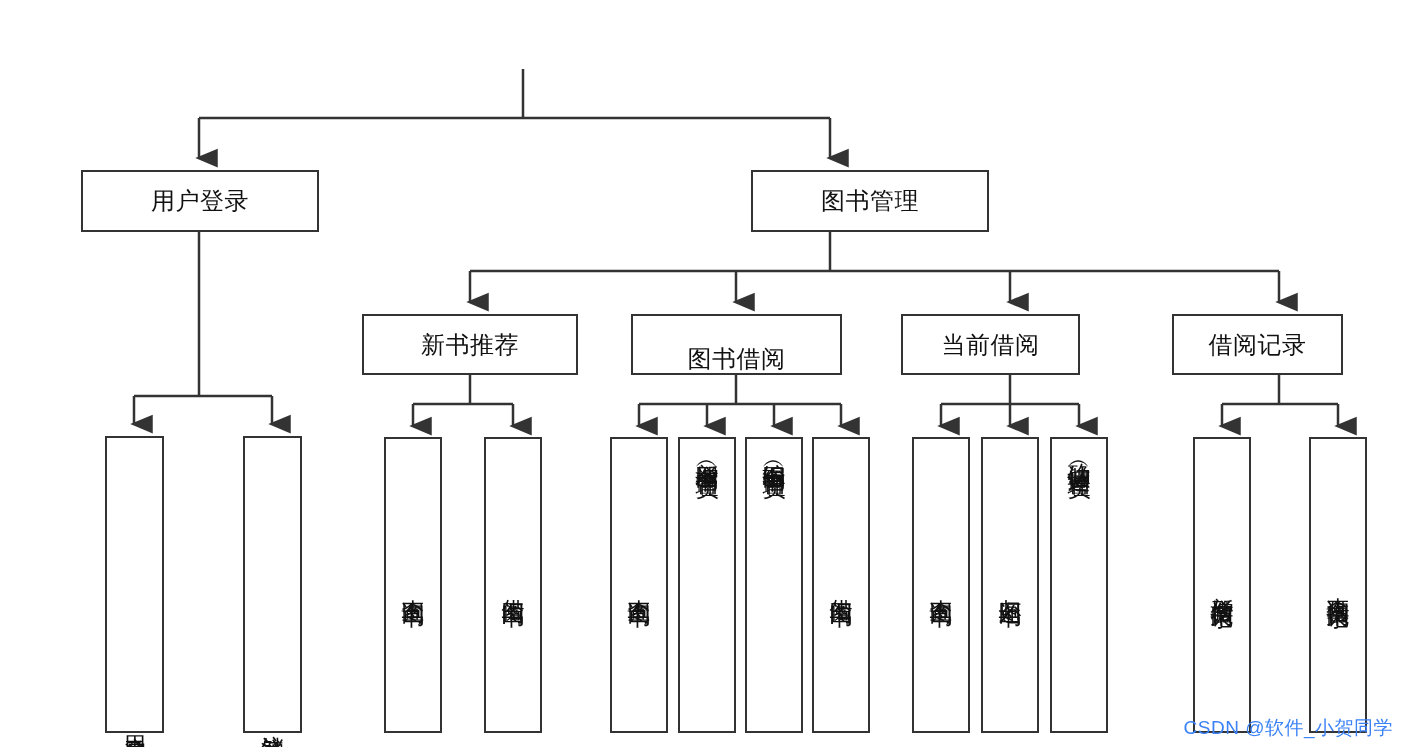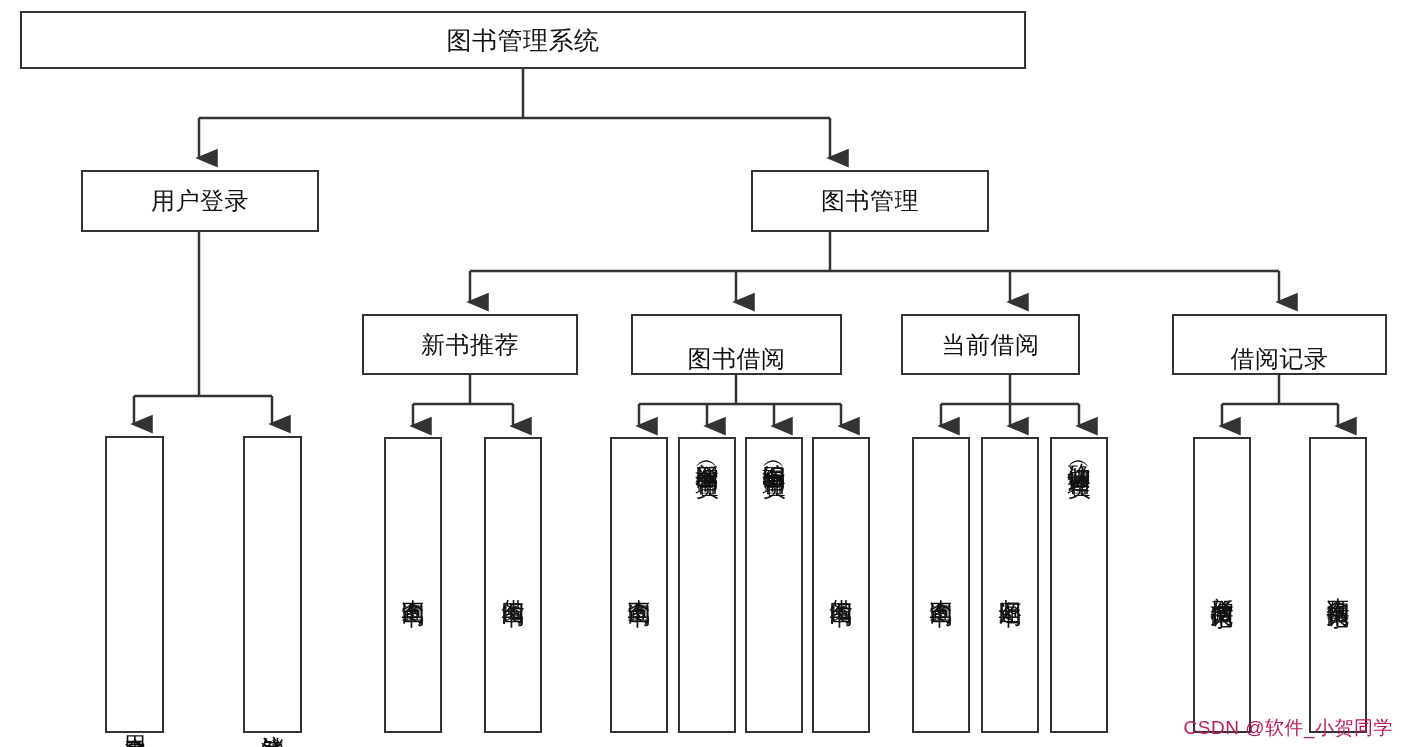--- a/index.html
+++ b/index.html
@@ -59,21 +59,21 @@
   }
   .node.vertical.align-bottom {
     align-items: flex-end;
   }
   .node.root .node-label { font-size: 25px; }
   .watermark {
     position: absolute;
     right: 12px;
     bottom: 6px;
     font-size: 19px;
-    color: #be185d;
+    color: #3b82f6;
     white-space: nowrap;
     z-index: 5;
     letter-spacing: 0.5px;
   }
 </style>
 </head>
 <body>
 
 <div id="canvas">
 
@@ -120,41 +120,38 @@
       <path d="M 1010 404 L 1010 426" marker-end="url(#arrow)"></path>
       <path d="M 1079 404 L 1079 426" marker-end="url(#arrow)"></path>
 
       <path d="M 1279 375 L 1279 404"></path>
       <path d="M 1222 404 L 1338 404"></path>
       <path d="M 1222 404 L 1222 426" marker-end="url(#arrow)"></path>
       <path d="M 1338 404 L 1338 426" marker-end="url(#arrow)"></path>
     </g>
   </svg>
 
-  <div class="node root" style="left:20px; top:11px; width:1006px; height:58px;">
-    <span class="node-label">图书管理系统</span>
-  </div>
 
   <div class="node" style="left:81px; top:170px; width:238px; height:62px;">
     <span class="node-label">用户登录</span>
   </div>
   <div class="node" style="left:751px; top:170px; width:238px; height:62px;">
     <span class="node-label">图书管理</span>
   </div>
 
   <div class="node" style="left:362px; top:314px; width:216px; height:61px;">
     <span class="node-label">新书推荐</span>
   </div>
   <div class="node" style="left:631px; top:314px; width:211px; height:61px;align-items:flex-end;">
     <span class="node-label">图书借阅</span>
   </div>
   <div class="node" style="left:901px; top:314px; width:179px; height:61px;">
     <span class="node-label">当前借阅</span>
   </div>
-  <div class="node" style="left:1172px; top:314px; width:215px; height:61px;align-items:flex-end;">
+  <div class="node" style="left:1172px; top:314px; width:171px; height:61px;">
     <span class="node-label">借阅记录</span>
   </div>
 
   <div class="node vertical align-bottom" style="left:105px; top:436px; width:59px; height:297px;">
     <span class="node-label">用户登录</span>
   </div>
   <div class="node vertical align-bottom" style="left:243px; top:436px; width:59px; height:297px;">
     <span class="node-label">注销登录</span>
   </div>
 

